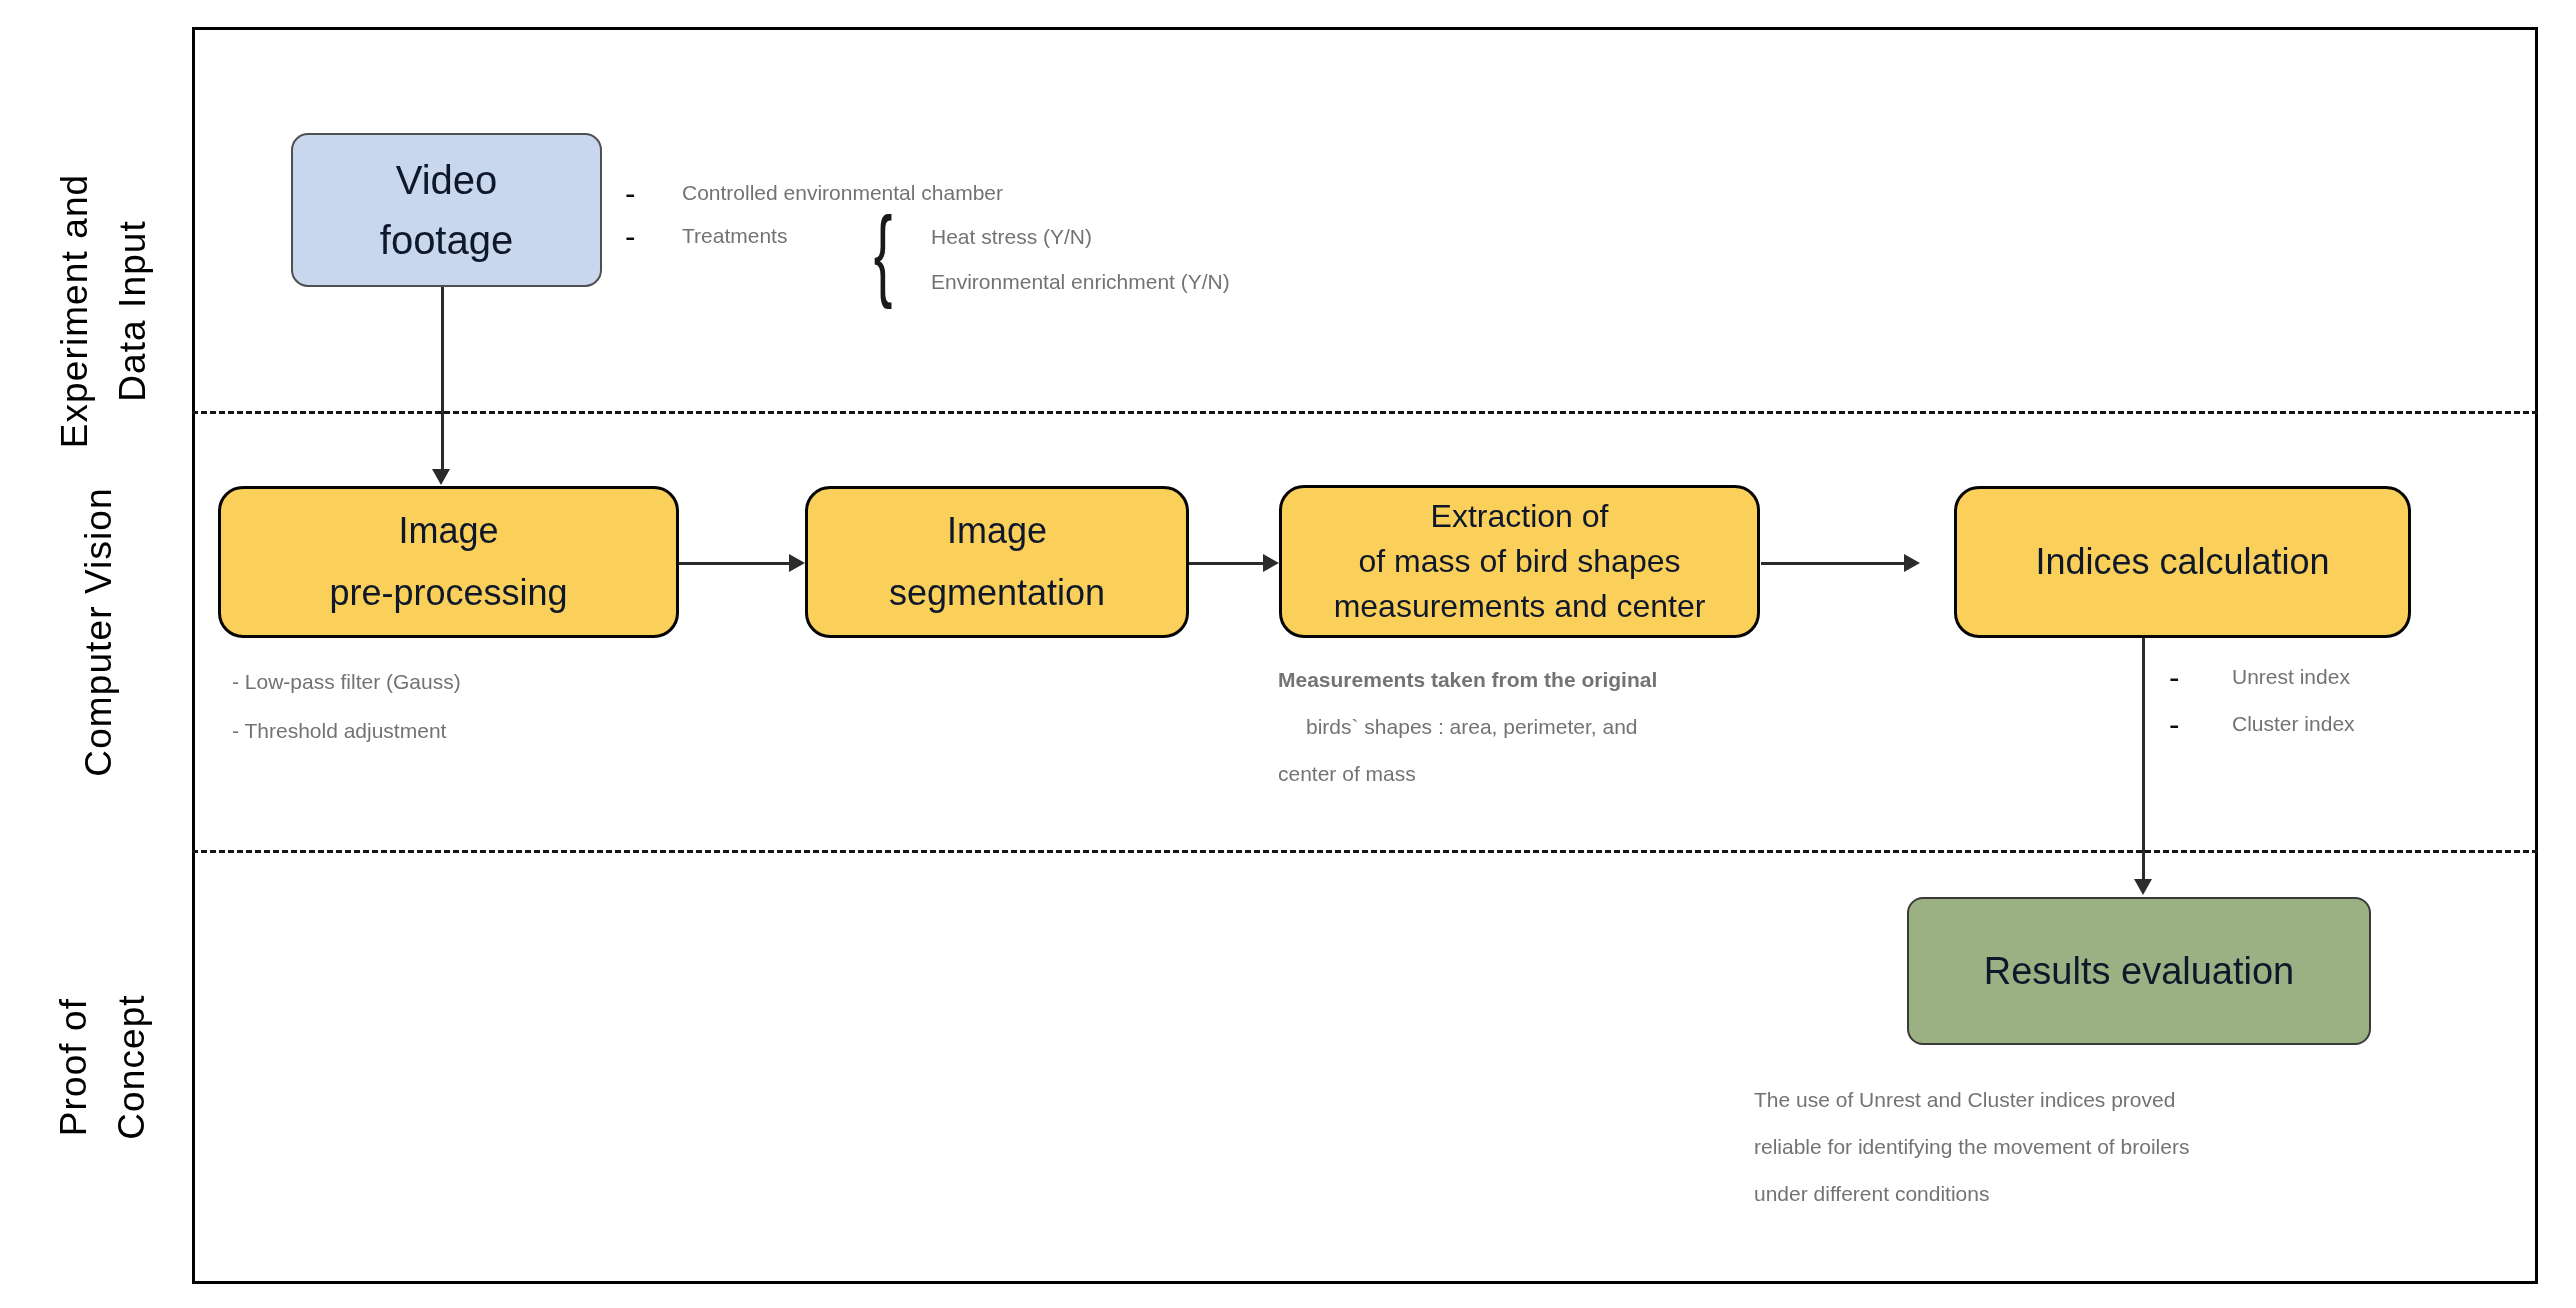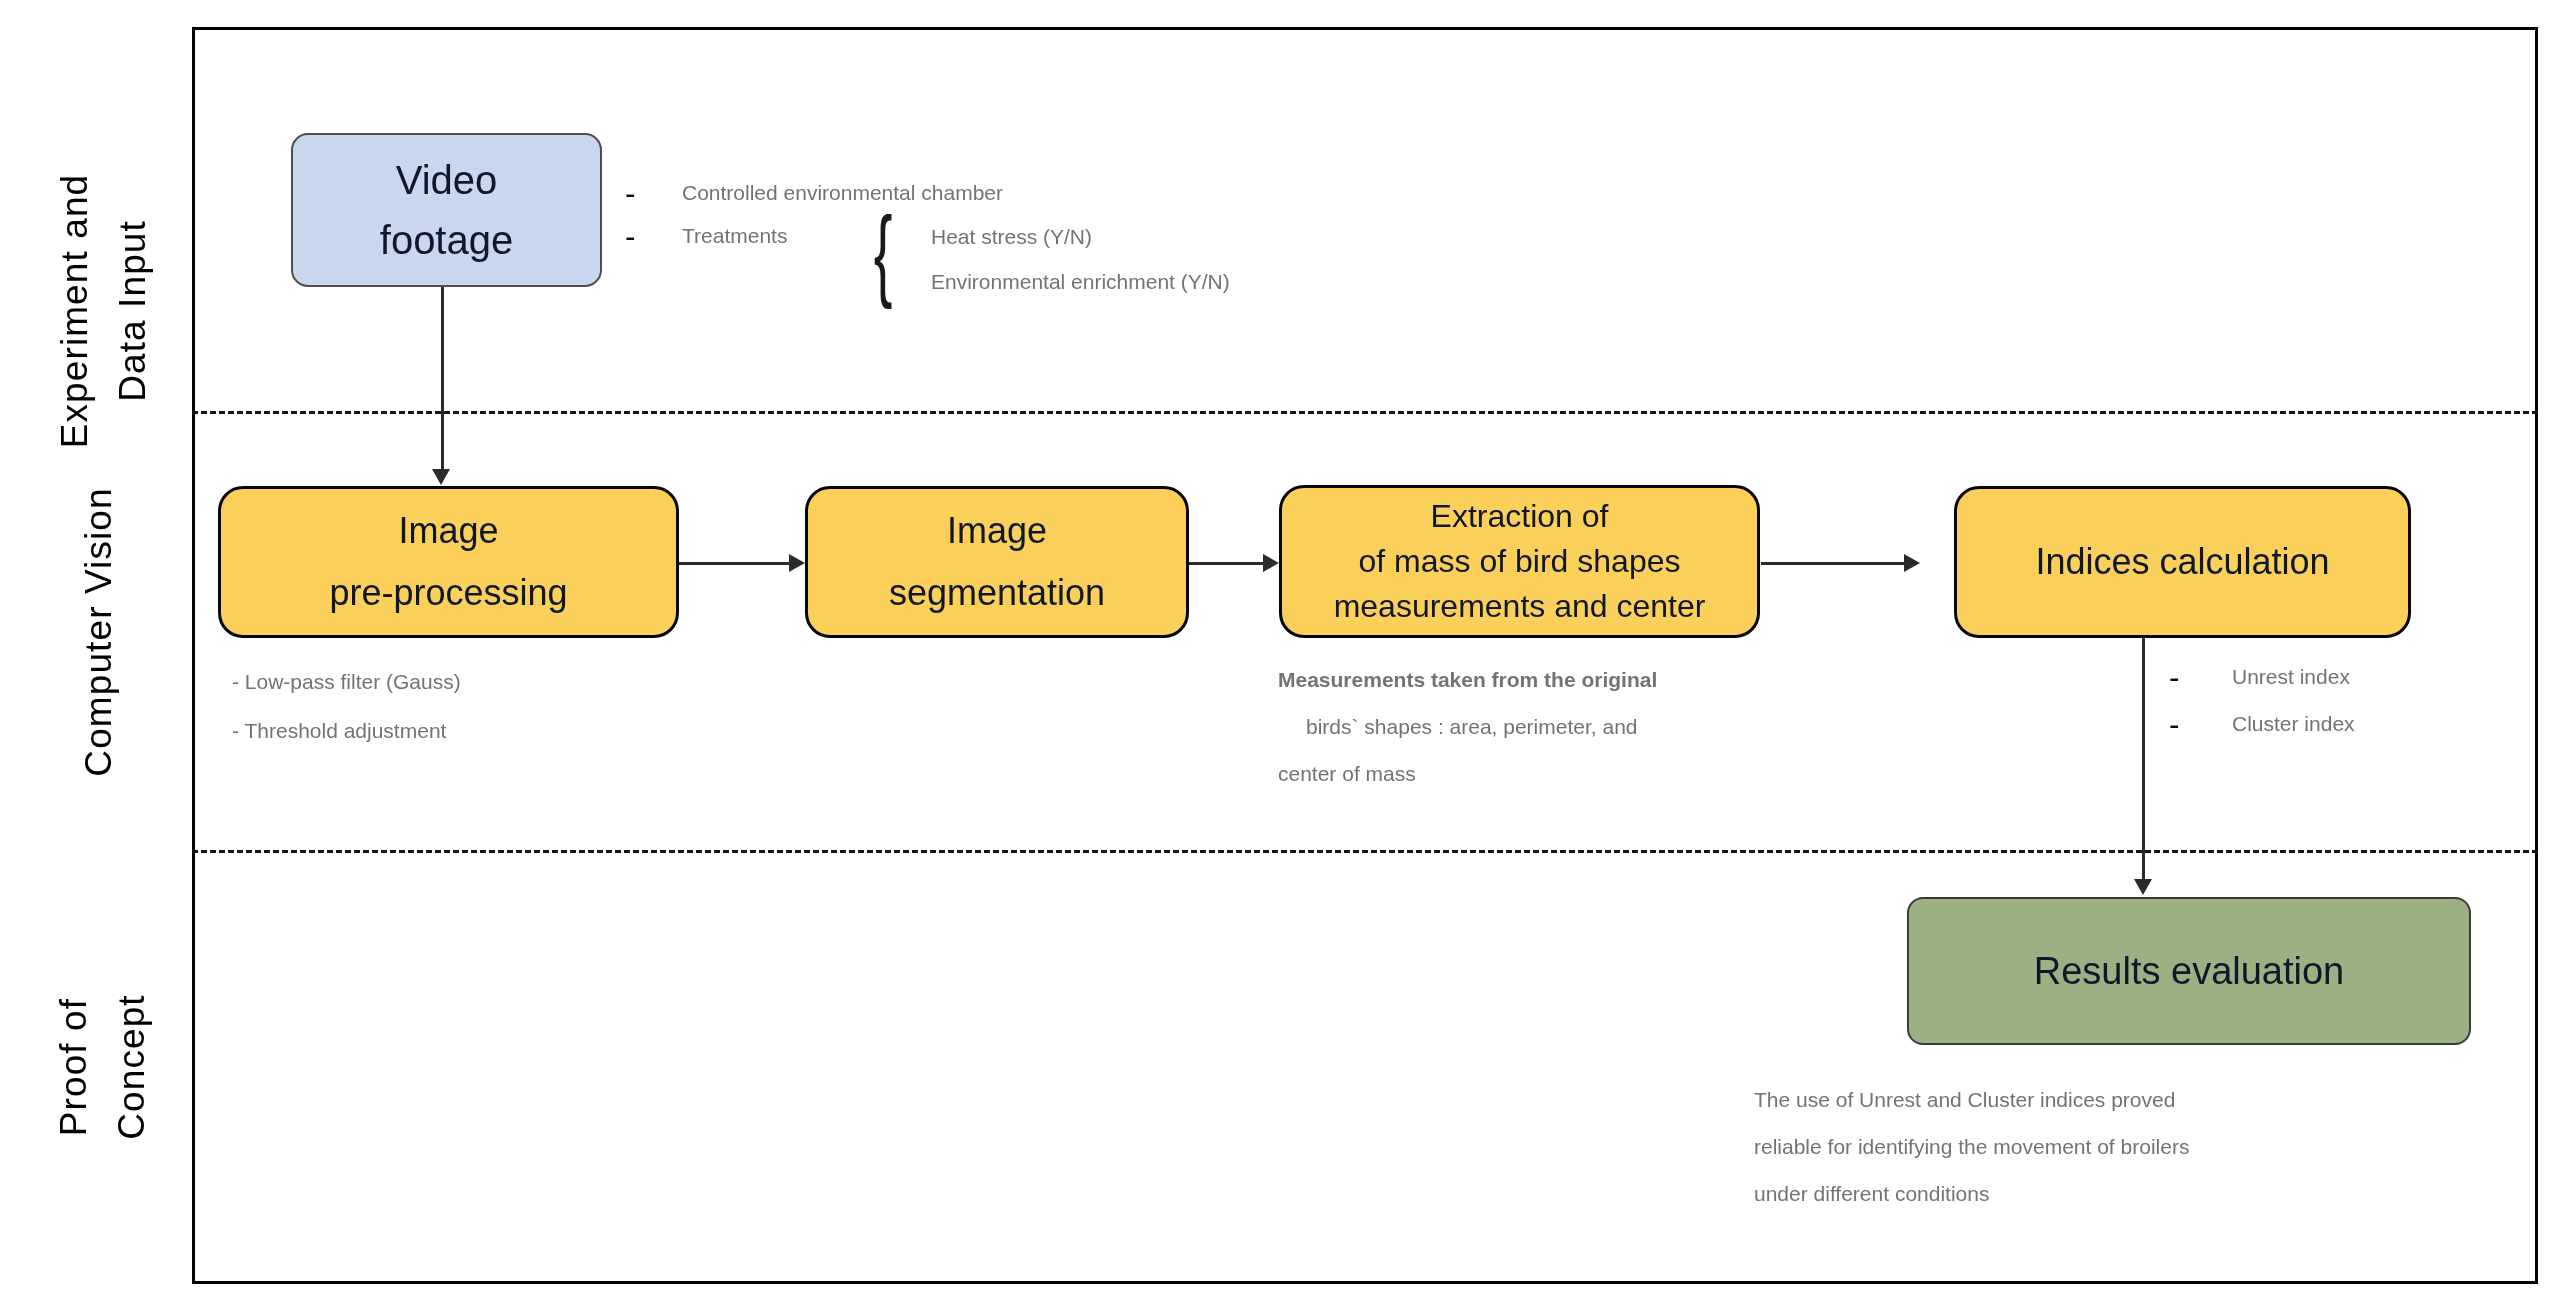--- a/index.html
+++ b/index.html
@@ -29,21 +29,21 @@
   .node{position:absolute;display:flex;flex-direction:column;align-items:center;justify-content:center;
     text-align:center;color:#0f172a;}
   .node span{display:block;}
   .node-video{left:291px;top:133px;width:311px;height:154px;background:var(--box-blue);
     border:2.3px solid #4f4f4f;border-radius:17px;font-size:40px;line-height:60px;}
   .node-yellow{background:var(--box-yellow);border:3.4px solid #050505;border-radius:25px;}
   .node-preprocessing{left:218px;top:486px;width:461px;height:152px;font-size:36px;line-height:62px;}
   .node-segmentation{left:805px;top:486px;width:384px;height:152px;font-size:36px;line-height:62px;}
   .node-extraction{left:1279px;top:485px;width:481px;height:153px;font-size:32px;line-height:45px;}
   .node-indices{left:1920px;top:486px;width:457px;height:152px;font-size:36px;line-height:62px;margin-left:34px;}
-  .node-results{left:1907px;top:897px;width:564px;height:148px;background:var(--box-green);
+  .node-results{left:1907px;top:897px;width:464px;height:148px;background:var(--box-green);
     border:2.9px solid #3a3a3a;border-radius:16px;font-size:38px;line-height:57px;}
 
   .ann{position:absolute;transform:translateY(-50%);white-space:nowrap;font-size:21px;color:#737373;}
   .bullet-dash{position:absolute;transform:translateY(-50%);font-size:31.5px;color:#0e0e0e;}
 
   .brace{position:absolute;left:883px;top:253px;transform:translate(-50%,-50%) scale(0.55,1.0);
     font-size:102px;font-weight:400;color:#1a1a1a;line-height:102px;}
 
   .arrow-line-v{position:absolute;width:2.9px;background:var(--line);}
   .arrow-line-h{position:absolute;height:2.9px;background:var(--line);}

